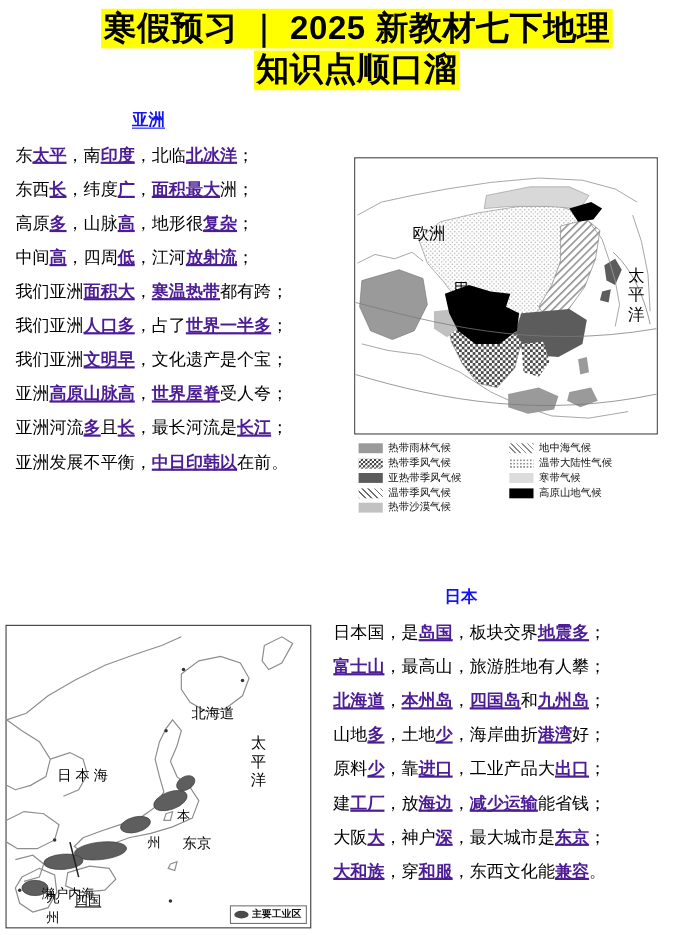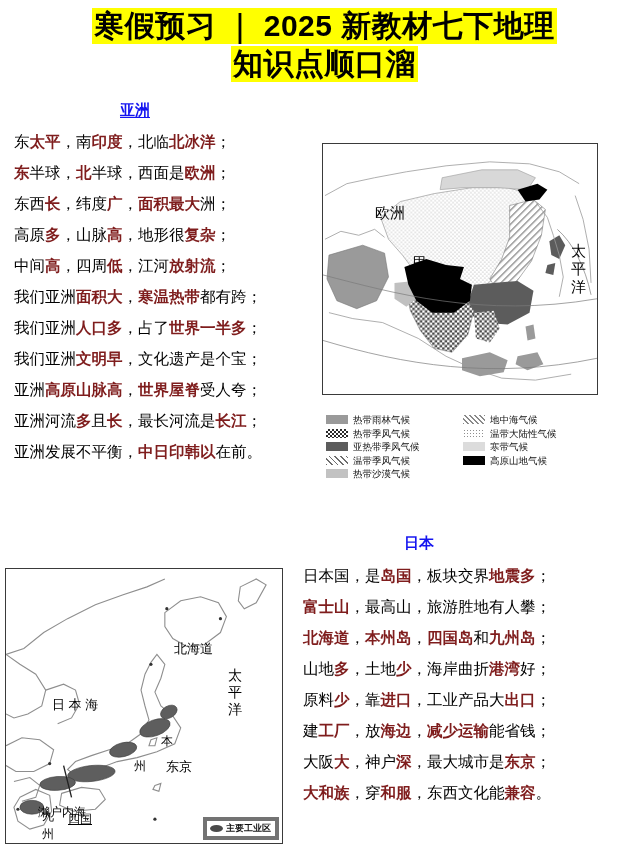--- a/index.html
+++ b/index.html
@@ -22,35 +22,35 @@
     line-height:18px;text-decoration:underline;text-underline-offset:2px;}
   #head-asia{left:120px;top:101px;}
   #head-japan{left:404px;top:534px;text-decoration:none;}
 
   
   .verse{position:absolute;font-size:15.5px;line-height:31px;color:#000000;
     white-space:nowrap;}
   #verse-asia{left:14px;top:126px;}
   #verse-japan{left:303px;top:560px;}
   .verse .ln{display:block;height:31px;}
-  .k{color:#7f1d1d;font-weight:bold;
+  .k{color:#4c1d95;font-weight:bold;text-decoration:underline;
      text-underline-offset:1px;text-decoration-thickness:1.5px;}
   .p{color:#000;}
 
   
   .mapbox{position:absolute;background:#ffffff;border:1.5px solid #3a3a3a;
     box-sizing:border-box;overflow:hidden;}
   #map-asia{left:322px;top:143px;width:276px;height:252px;}
   #map-japan{left:5px;top:568px;width:278px;height:276px;}
   .mapbox svg{display:block;width:100%;height:100%;}
 
   
   #legend-asia{position:absolute;left:326px;top:401px;width:280px;
     font-size:9.5px;line-height:13.5px;color:#111;}
-  #legend-asia .col{position:absolute;top:12px;}
+  #legend-asia .col{position:absolute;top:0;}
   #legend-asia .col.left{left:0;}
   #legend-asia .col.right{left:137px;}
   .lg-item{display:flex;align-items:center;height:13.5px;}
   .sw{width:22px;height:9px;margin-right:5px;flex:0 0 22px;
       border:0;box-sizing:border-box;}
   .sw-gray{background:#9a9a9a;}
   .sw-check{background:#ffffff;
     background-image:
       linear-gradient(45deg,#2b2b2b 25%,transparent 25%,transparent 75%,#2b2b2b 75%),
       linear-gradient(45deg,#2b2b2b 25%,transparent 25%,transparent 75%,#2b2b2b 75%);
@@ -62,42 +62,41 @@
   .sw-hatch2{background:#ffffff;
     background-image:repeating-linear-gradient(45deg,#8a8a8a 0 1px,transparent 1px 3.5px);}
   .sw-dots{background:#ffffff;
     background-image:radial-gradient(#8f8f8f 0.6px,transparent 0.7px);
     background-size:3px 3px;}
   .sw-pale{background:#dcdcdc;}
   .sw-black{background:#000000;}
   .lg-txt{white-space:nowrap;}
 
   
-  .jp-legend{position:absolute;right:3px;bottom:3px;border:4px solid #737373;
+  .jp-legend{position:absolute;right:3px;bottom:3px;border:1px solid #737373;
     background:#fff;padding:1px 4px 1px 3px;display:flex;align-items:center;}
   .jp-legend .ell{width:13px;height:7px;border-radius:50%;background:#4a4a4a;
     margin-right:3px;flex:0 0 13px;}
   .jp-legend span{font-size:9px;color:#111;font-weight:bold;white-space:nowrap;}
 </style>
 </head>
 <body>
 
 <div class="page">
 
   <div class="title-wrap">
     <div class="title-line l1">寒假预习 ｜ 2025 新教材七下地理</div>
     <br>
     <div class="title-line l2">知识点顺口溜</div>
   </div>
 
   <div class="sec-head" id="head-asia">亚洲</div>
 
   <div class="verse" id="verse-asia">
       <span class="ln"><span class="p">东</span><span class="k">太平</span><span class="p">，南</span><span class="k">印度</span><span class="p">，北临</span><span class="k">北冰洋</span><span class="p">；</span></span>
-      <span class="ln"><span class="k">东</span><span class="p">半球，</span><span class="k">北</span><span class="p">半球，西面是</span><span class="k">欧洲</span><span class="p">；</span></span>
       <span class="ln"><span class="p">东西</span><span class="k">长</span><span class="p">，纬度</span><span class="k">广</span><span class="p">，</span><span class="k">面积最大</span><span class="p">洲；</span></span>
       <span class="ln"><span class="p">高原</span><span class="k">多</span><span class="p">，山脉</span><span class="k">高</span><span class="p">，地形很</span><span class="k">复杂</span><span class="p">；</span></span>
       <span class="ln"><span class="p">中间</span><span class="k">高</span><span class="p">，四周</span><span class="k">低</span><span class="p">，江河</span><span class="k">放射流</span><span class="p">；</span></span>
       <span class="ln"><span class="p">我们亚洲</span><span class="k">面积大</span><span class="p">，</span><span class="k">寒温热带</span><span class="p">都有跨；</span></span>
       <span class="ln"><span class="p">我们亚洲</span><span class="k">人口多</span><span class="p">，占了</span><span class="k">世界一半多</span><span class="p">；</span></span>
       <span class="ln"><span class="p">我们亚洲</span><span class="k">文明早</span><span class="p">，文化遗产是个宝；</span></span>
       <span class="ln"><span class="p">亚洲</span><span class="k">高原山脉高</span><span class="p">，</span><span class="k">世界屋脊</span><span class="p">受人夸；</span></span>
       <span class="ln"><span class="p">亚洲河流</span><span class="k">多</span><span class="p">且</span><span class="k">长</span><span class="p">，最长河流是</span><span class="k">长江</span><span class="p">；</span></span>
       <span class="ln"><span class="p">亚洲发展不平衡，</span><span class="k">中日印韩以</span><span class="p">在前。</span></span>
     </div>

